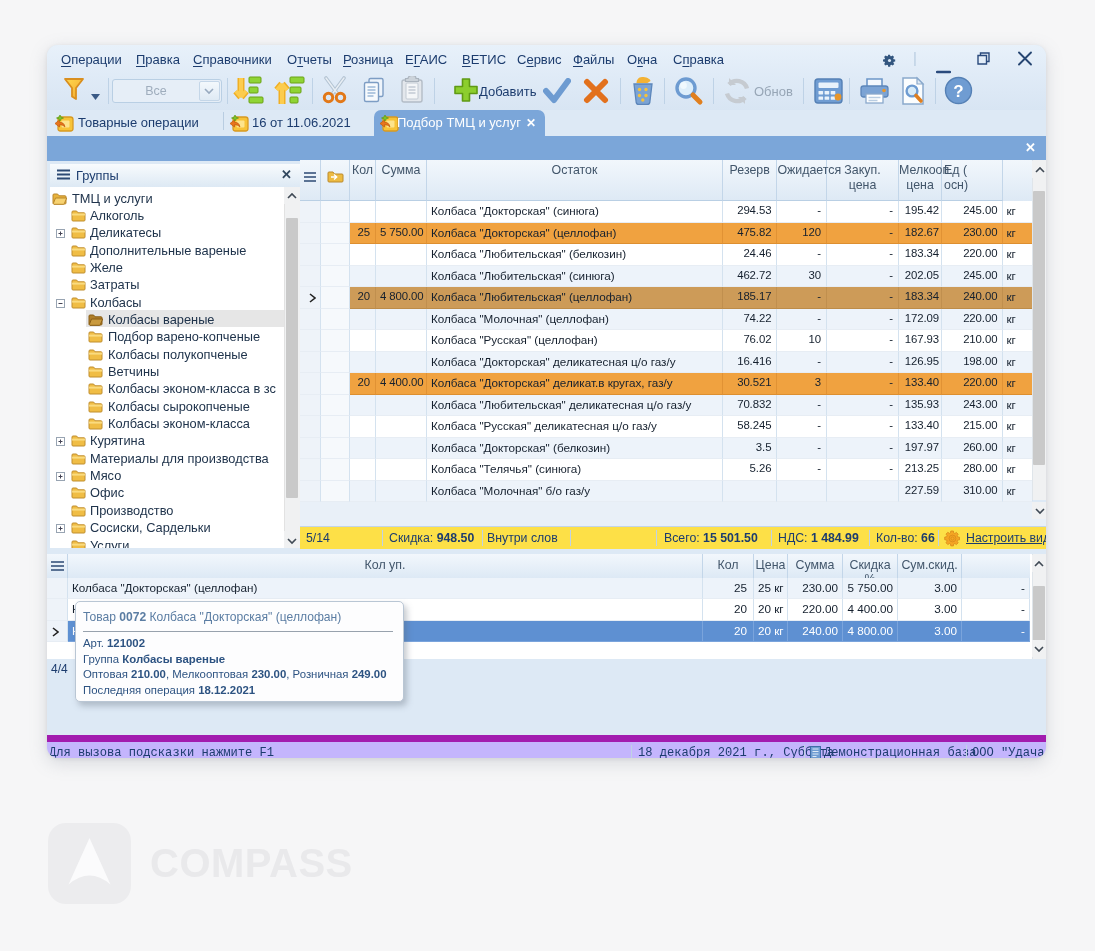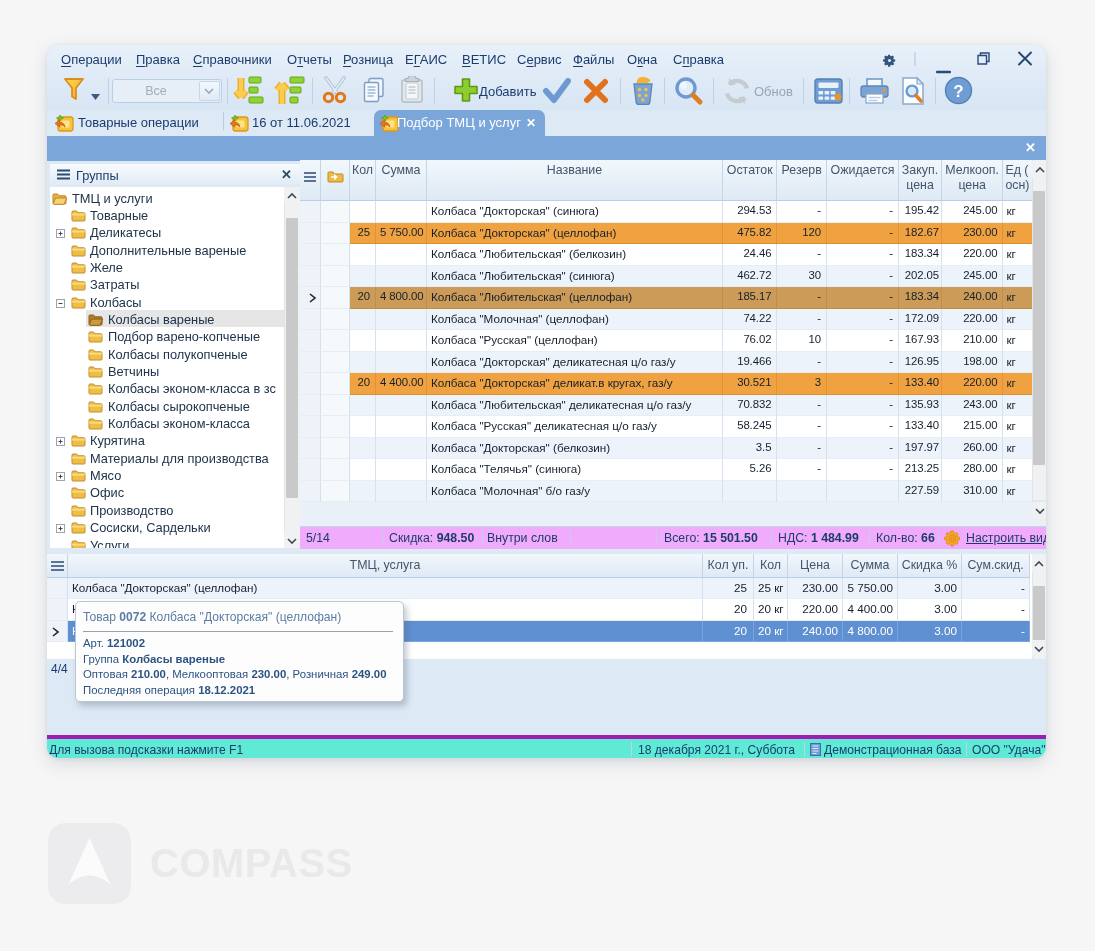--- a/index.html
+++ b/index.html
@@ -53,21 +53,21 @@
 .mrow .num{text-align:right;font-size:11.4px;letter-spacing:-0.1px;}
 .mrow .st{background:#eef3f9;padding:0;}
 .mrow .ic{background:#f6f9fc;padding:0;}
 .orange .c{background:#f0a240;border-right-color:#e19234;border-bottom-color:#dd8f30;}
 .orangemut .c{background:#cd9b58;border-right-color:#c08f4e;border-bottom-color:#bd8c49;}
 .tintr .c{background:#edf3fa;}
 .mrow .c.st,.orange .c.st,.orangemut .c.st,.tintr .c.st{background:#eef3f9;border-right-color:#d4e2ef;border-bottom-color:#e7edf4;}
 .mrow .c.ic,.orange .c.ic,.orangemut .c.ic,.tintr .c.ic{background:#f6f9fc;border-right-color:#d4e2ef;border-bottom-color:#e7edf4;}
 .brow .c.st,.bsel .c.st{background:#eef3f9;border-right-color:#d4e2ef;border-bottom-color:#e7edf4;}
 .mstrip{position:absolute;left:253px;top:457px;width:746px;height:24px;background:#e9f0f8;}
-.msummary{position:absolute;left:253px;top:481px;width:746px;height:22px;background:#f0abfc;border-top:1px solid #c3d5e7;font-size:12.3px;color:#1c3c6e;white-space:nowrap;}
+.msummary{position:absolute;left:253px;top:481px;width:746px;height:22px;background:#fde047;border-top:1px solid #c3d5e7;font-size:12.3px;color:#1c3c6e;white-space:nowrap;}
 .msummary b{font-weight:bold;}
 .vsep{position:absolute;top:3px;width:1px;height:16px;background:#c0d2e4;}
 
 .btable{position:absolute;left:0px;top:509px;width:985px;height:105px;background:#fff;}
 .bhead{position:absolute;left:0;top:0;width:983px;height:24px;background:linear-gradient(#f2f7fc,#dde9f5);display:grid;grid-template-columns:21px 635px 51px 34px 55px 55px 64px 68px;font-size:12.4px;color:#42566b;}
 .bhead .hc{border-right:1px solid #c3d6e9;border-bottom:1px solid #b9cfe4;text-align:center;padding-top:4px;}
 .brow{position:absolute;left:0;width:983px;height:21.3px;display:grid;grid-template-columns:21px 635px 51px 34px 55px 55px 64px 68px;font-size:11.7px;color:#15202e;}
 .brow .c{border-right:1px solid #d4e2ef;border-bottom:1px solid #e7edf4;padding:3px 4px 0 4px;white-space:nowrap;overflow:hidden;}
 .brow .c:nth-child(3){padding-right:6px;}
 .brow .num{text-align:right;}
@@ -75,21 +75,21 @@
 .bsel .c{background:#5e90d2;color:#fff;border-right-color:#7aa4dc;border-bottom-color:#7aa4dc;}
 .quad{position:absolute;left:4px;top:617px;font-size:12px;color:#1c3c6e;}
 
 .tooltip{position:absolute;left:28px;top:556px;width:327px;height:99px;background:#fdfdfe;border:1px solid #b9c6d4;border-radius:5px;box-shadow:3px 4px 6px rgba(90,100,115,.35);font-size:11.5px;color:#2d5382;white-space:nowrap;overflow:hidden;}
 .tooltip .l1{position:absolute;left:7px;top:8px;color:#5b7da3;font-size:12.1px;}
 .tooltip .hr{position:absolute;left:7px;right:10px;top:29px;height:1px;background:#98a2ad;}
 .tooltip .l2{position:absolute;left:7px;top:34px;line-height:15.6px;font-size:11.4px;}
 
 .finish{position:absolute;left:825px;top:652px;width:168px;height:30px;background:linear-gradient(#fdfdfe,#eef3f8);border:2px solid #a9c2dc;border-radius:8px;font-size:12.8px;color:#222b36;font-family:"Liberation Sans",sans-serif;text-align:center;padding-top:6px;box-sizing:border-box;}
 
-.statusbar{position:absolute;left:0;top:690px;width:100%;height:23px;background:#5eead4;border-top:4px solid #a21caf;font-size:12.1px;color:#1c3c6e;white-space:nowrap;}
+.statusbar{position:absolute;left:0;top:690px;width:100%;height:23px;background:#c4b5fd;border-top:7px solid #a21caf;font-size:12.1px;color:#1c3c6e;white-space:nowrap;font-family:Liberation Mono, monospace;}
 
 .wmlogo{position:absolute;left:48px;top:823px;width:83px;height:81px;background:#ececee;border-radius:18px;}
 .wmtext{position:absolute;left:150px;top:841px;font-size:40px;font-weight:bold;color:#e9e9eb;letter-spacing:0.5px;}
 </style>
 </head>
 <body>
 <div id="win">
   <div class="menubar">
     <span class="mi" style="left:14px"><u>О</u>перации</span>
     <span class="mi" style="left:89px"><u>П</u>равка</span>
@@ -289,21 +289,21 @@
           <path d="M1 3a1 1 0 0 1 1-1h3.6l1.4 1.8H13a1 1 0 0 1 1 1V11a1 1 0 0 1-1 1H2a1 1 0 0 1-1-1z" fill="#e8b33c" stroke="#b9872c" stroke-width="1"></path>
           <path d="M1.3 11.5L3.5 6h11.2l-2.4 5.7a1 1 0 0 1-.9.6H2z" fill="#f7d271" stroke="#b9872c" stroke-width="1"></path>
         </svg>
         <span class="txt" style="left:22px">ТМЦ и услуги</span>
       </div>
     <div class="trow" style="top:19.85px">
         <svg style="position:absolute;left:21px;top:2px" width="15" height="13" viewBox="0 0 15 13">
           <path d="M1 3a1 1 0 0 1 1-1h3.6l1.4 1.8H13a1 1 0 0 1 1 1V11a1 1 0 0 1-1 1H2a1 1 0 0 1-1-1z" fill="#f0bd45" stroke="#c08e2e" stroke-width="1"></path>
           <path d="M1 4.6h13v2H1z" fill="#fbe08a" opacity=".85"></path>
         </svg>
-        <span class="txt" style="left:40px">Товарные</span>
+        <span class="txt" style="left:40px">Алкоголь</span>
       </div>
     <div class="trow" style="top:37.20px">
         <svg style="position:absolute;left:6px;top:5px" width="9" height="9" viewBox="0 0 9 9">
           <rect x="0.5" y="0.5" width="8" height="8" fill="#fff" stroke="#98a4b2"></rect>
           <path d="M2.5 4.5h4M4.5 2.5v4" stroke="#445" stroke-width="1"></path>
         </svg>
         <svg style="position:absolute;left:21px;top:2px" width="15" height="13" viewBox="0 0 15 13">
           <path d="M1 3a1 1 0 0 1 1-1h3.6l1.4 1.8H13a1 1 0 0 1 1 1V11a1 1 0 0 1-1 1H2a1 1 0 0 1-1-1z" fill="#f0bd45" stroke="#c08e2e" stroke-width="1"></path>
           <path d="M1 4.6h13v2H1z" fill="#fbe08a" opacity=".85"></path>
         </svg>
@@ -470,21 +470,20 @@
       <span class="hc" style="padding-top:11px"><svg width="12" height="12" viewBox="0 0 12 12">
             <path d="M0 2h12M0 6h12M0 10h12" stroke="#2c4a74" stroke-width="1.7"></path>
           </svg></span>
       <span class="hc" style="padding-top:10px"><svg width="17" height="14" viewBox="0 0 17 14">
             <path d="M1 3a1 1 0 0 1 1-1h4l1.5 2H15a1 1 0 0 1 1 1v6a1 1 0 0 1-1 1H2a1 1 0 0 1-1-1z" fill="#edbb42" stroke="#bb8a2d"></path>
             <path d="M5.5 7.5h6M8.5 4.5v6" stroke="#fff" stroke-width="1.4" opacity="0"></path>
             <path d="M4 7h6M7 4.5L9.8 7 7 9.5" fill="none" stroke="#fff" stroke-width="1.3"></path>
           </svg></span>
       <span class="hc">Кол</span>
         <span class="hc">Сумма</span>
-        <span class="hc">Название</span>
         <span class="hc">Остаток</span>
         <span class="hc">Резерв</span>
         <span class="hc">Ожидается</span>
         <span class="hc">Закуп.<br>цена</span>
         <span class="hc">Мелкооп.<br>цена</span>
         <span class="hc" style="text-align:left;padding-left:2px">Ед (<br>осн)</span>
     </div>
     <div class="mrow " style="top:41.0px">
         <span class="c st" style="position:relative"></span>
         <span class="c ic"></span>
@@ -579,21 +578,21 @@
         <span class="c num">167.93</span>
         <span class="c num">210.00</span>
         <span class="c" style="padding-left:3px">кг</span>
       </div>
     <div class="mrow tintr" style="top:191.5px">
         <span class="c st" style="position:relative"></span>
         <span class="c ic"></span>
         <span class="c num"></span>
         <span class="c num"></span>
         <span class="c">Колбаса "Докторская" деликатесная ц/о газ/у</span>
-        <span class="c num">19.466</span>
+        <span class="c num">16.416</span>
         <span class="c num">-</span>
         <span class="c num">-</span>
         <span class="c num">126.95</span>
         <span class="c num">198.00</span>
         <span class="c" style="padding-left:3px">кг</span>
       </div>
     <div class="mrow orange" style="top:213.0px">
         <span class="c st" style="position:relative"></span>
         <span class="c ic"></span>
         <span class="c num">20</span>
@@ -702,21 +701,20 @@
     <span class="abs" style="left:644px;top:3px"><svg width="17" height="17" viewBox="0 0 17 17">
           <path fill="#f5a623" stroke="#d8891a" stroke-width=".8" d="M8.5 5.1a3.4 3.4 0 1 0 0 6.8 3.4 3.4 0 0 0 0-6.8zm0 5a1.6 1.6 0 1 1 0-3.2 1.6 1.6 0 0 1 0 3.2zM15.5 9.8V7.2l-1.9-.3c-.1-.4-.3-.8-.5-1.1l1.1-1.6-1.8-1.8-1.6 1.1c-.3-.2-.7-.4-1.1-.5L9.4 1H6.8l-.3 1.9c-.4.1-.8.3-1.1.5L3.8 2.3 2 4.1l1.1 1.6c-.2.3-.4.7-.5 1.1l-1.9.3v2.6l1.9.3c.1.4.3.8.5 1.1L2 12.8l1.8 1.8 1.6-1.1c.3.2.7.4 1.1.5l.3 1.9h2.6l.3-1.9c.4-.1.8-.3 1.1-.5l1.6 1.1 1.8-1.8-1.1-1.6c.2-.3.4-.7.5-1.1l1.9-.3z"></path>
         </svg></span>
     <span class="abs" style="left:666px;top:4px;text-decoration:underline;color:#1c3c6e">Настроить вид</span>
   </div>
   <div class="btable">
     <div class="bhead">
       <span class="hc" style="padding-top:6px"><svg width="13" height="12" viewBox="0 0 13 12">
             <path d="M0 2h13M0 6h13M0 10h13" stroke="#2c4a74" stroke-width="1.7"></path>
           </svg></span>
-      <span class="hc">ТМЦ, услуга</span>
         <span class="hc">Кол уп.</span>
         <span class="hc">Кол</span>
         <span class="hc">Цена</span>
         <span class="hc">Сумма</span>
         <span class="hc">Скидка %</span>
         <span class="hc">Сум.скид.</span>
     </div>
     <div class="brow tintr" style="top:24.0px">
         <span class="c st" style="position:relative"></span>
         <span class="c">Колбаса "Докторская" (целлофан)</span>

